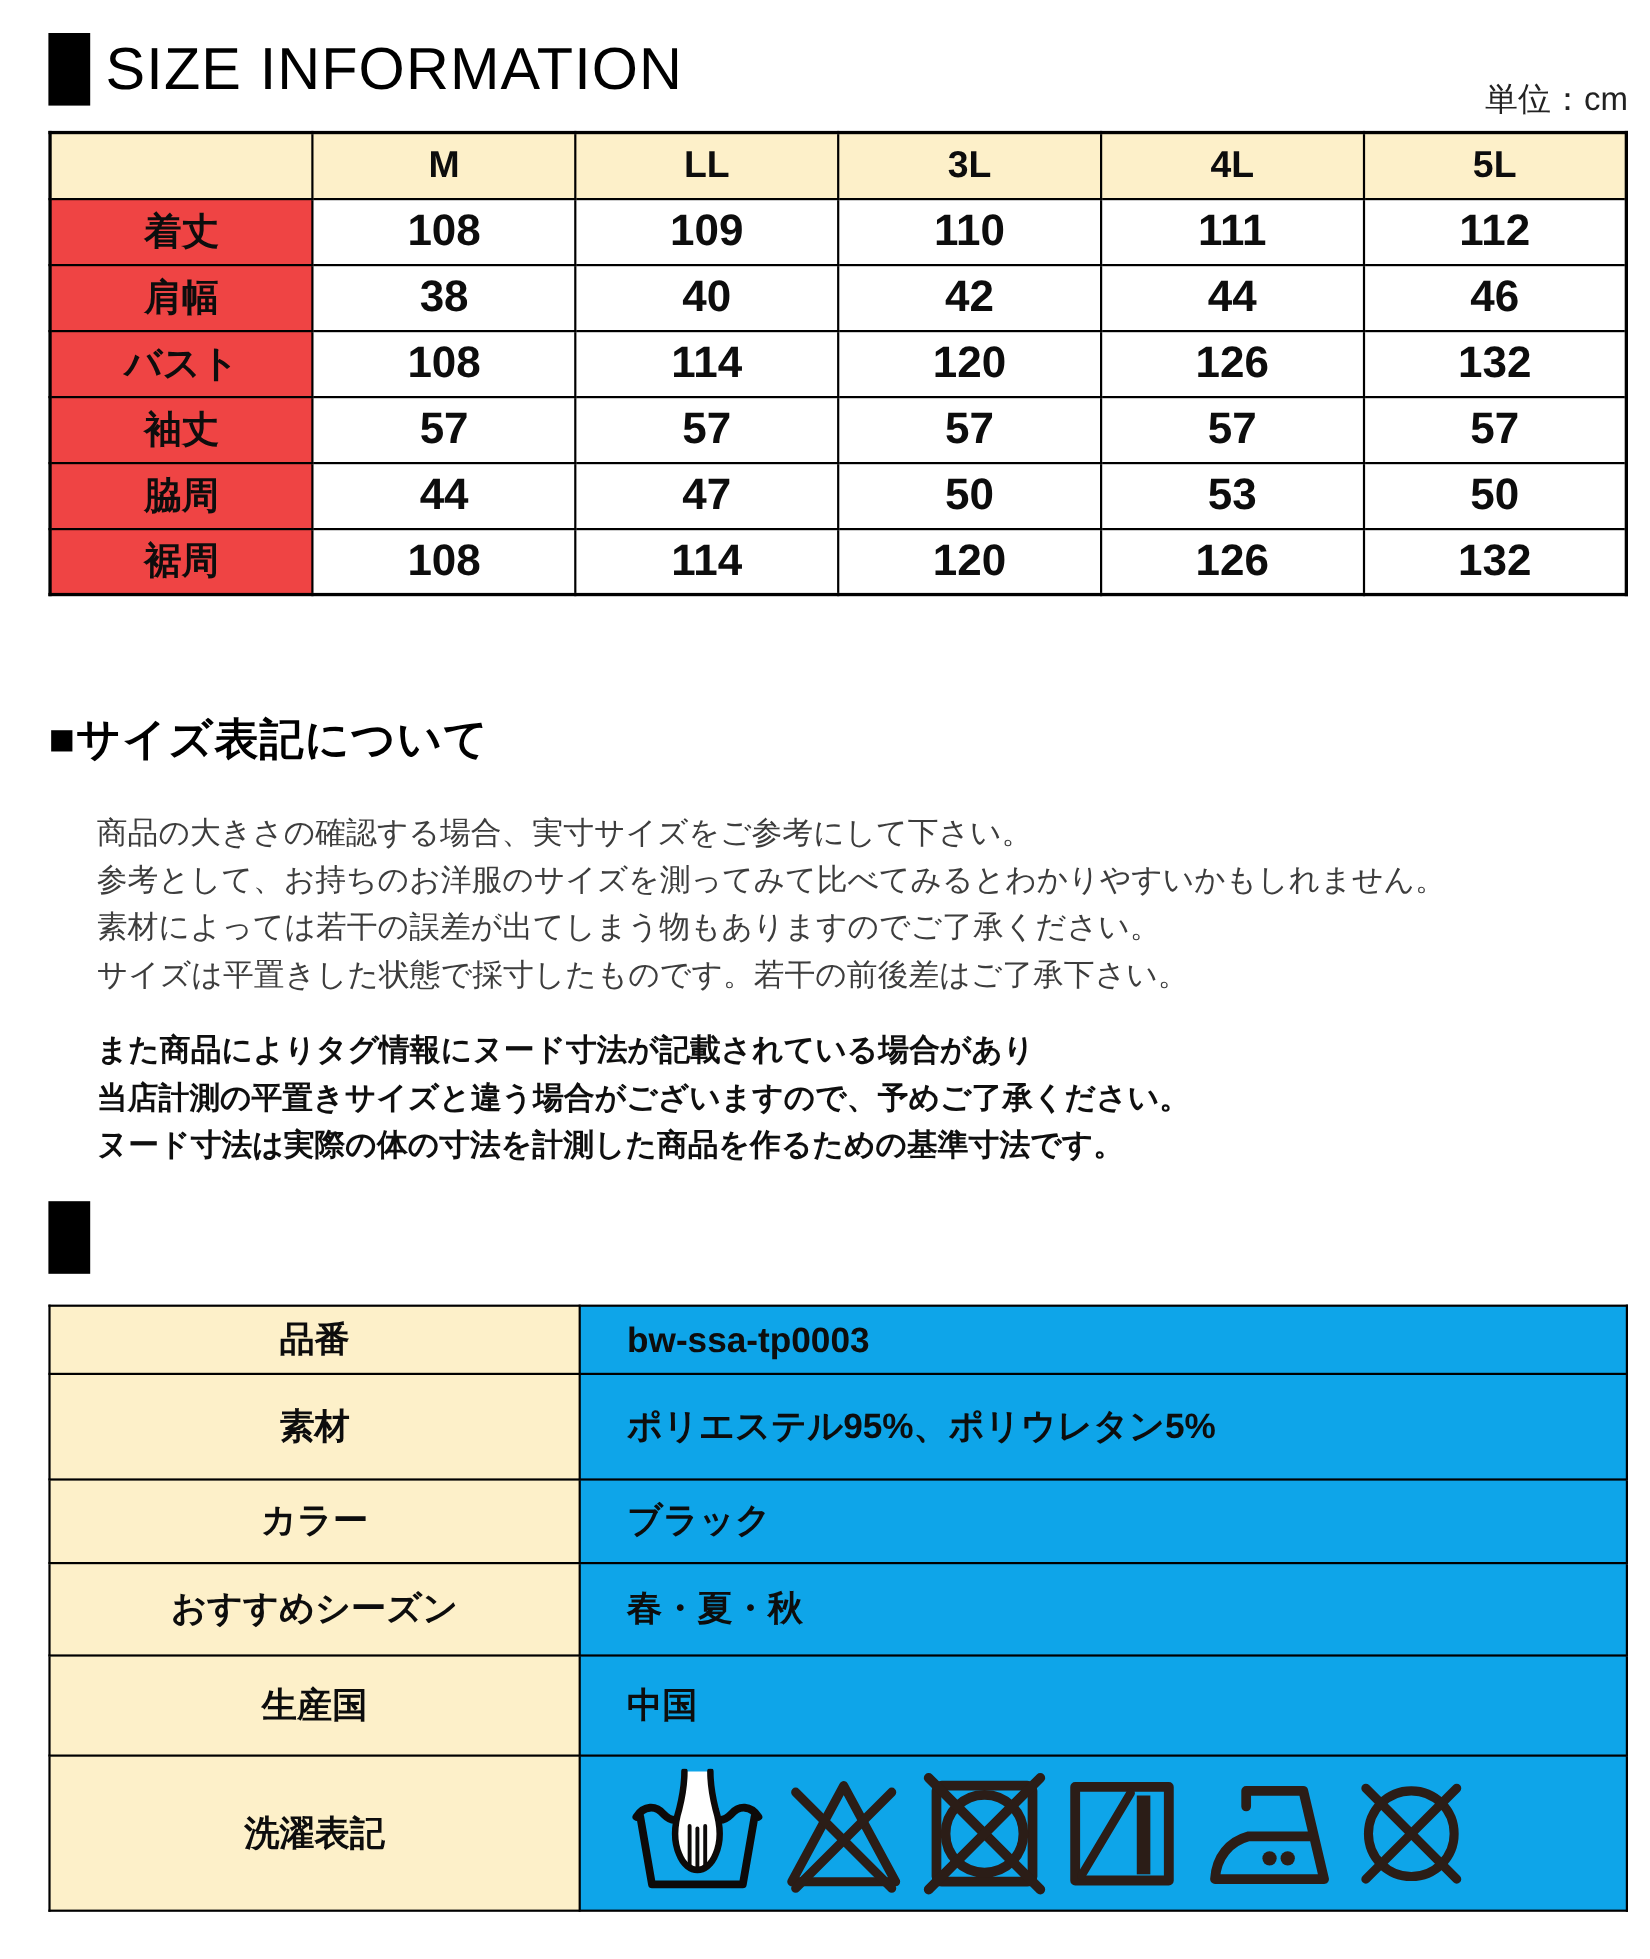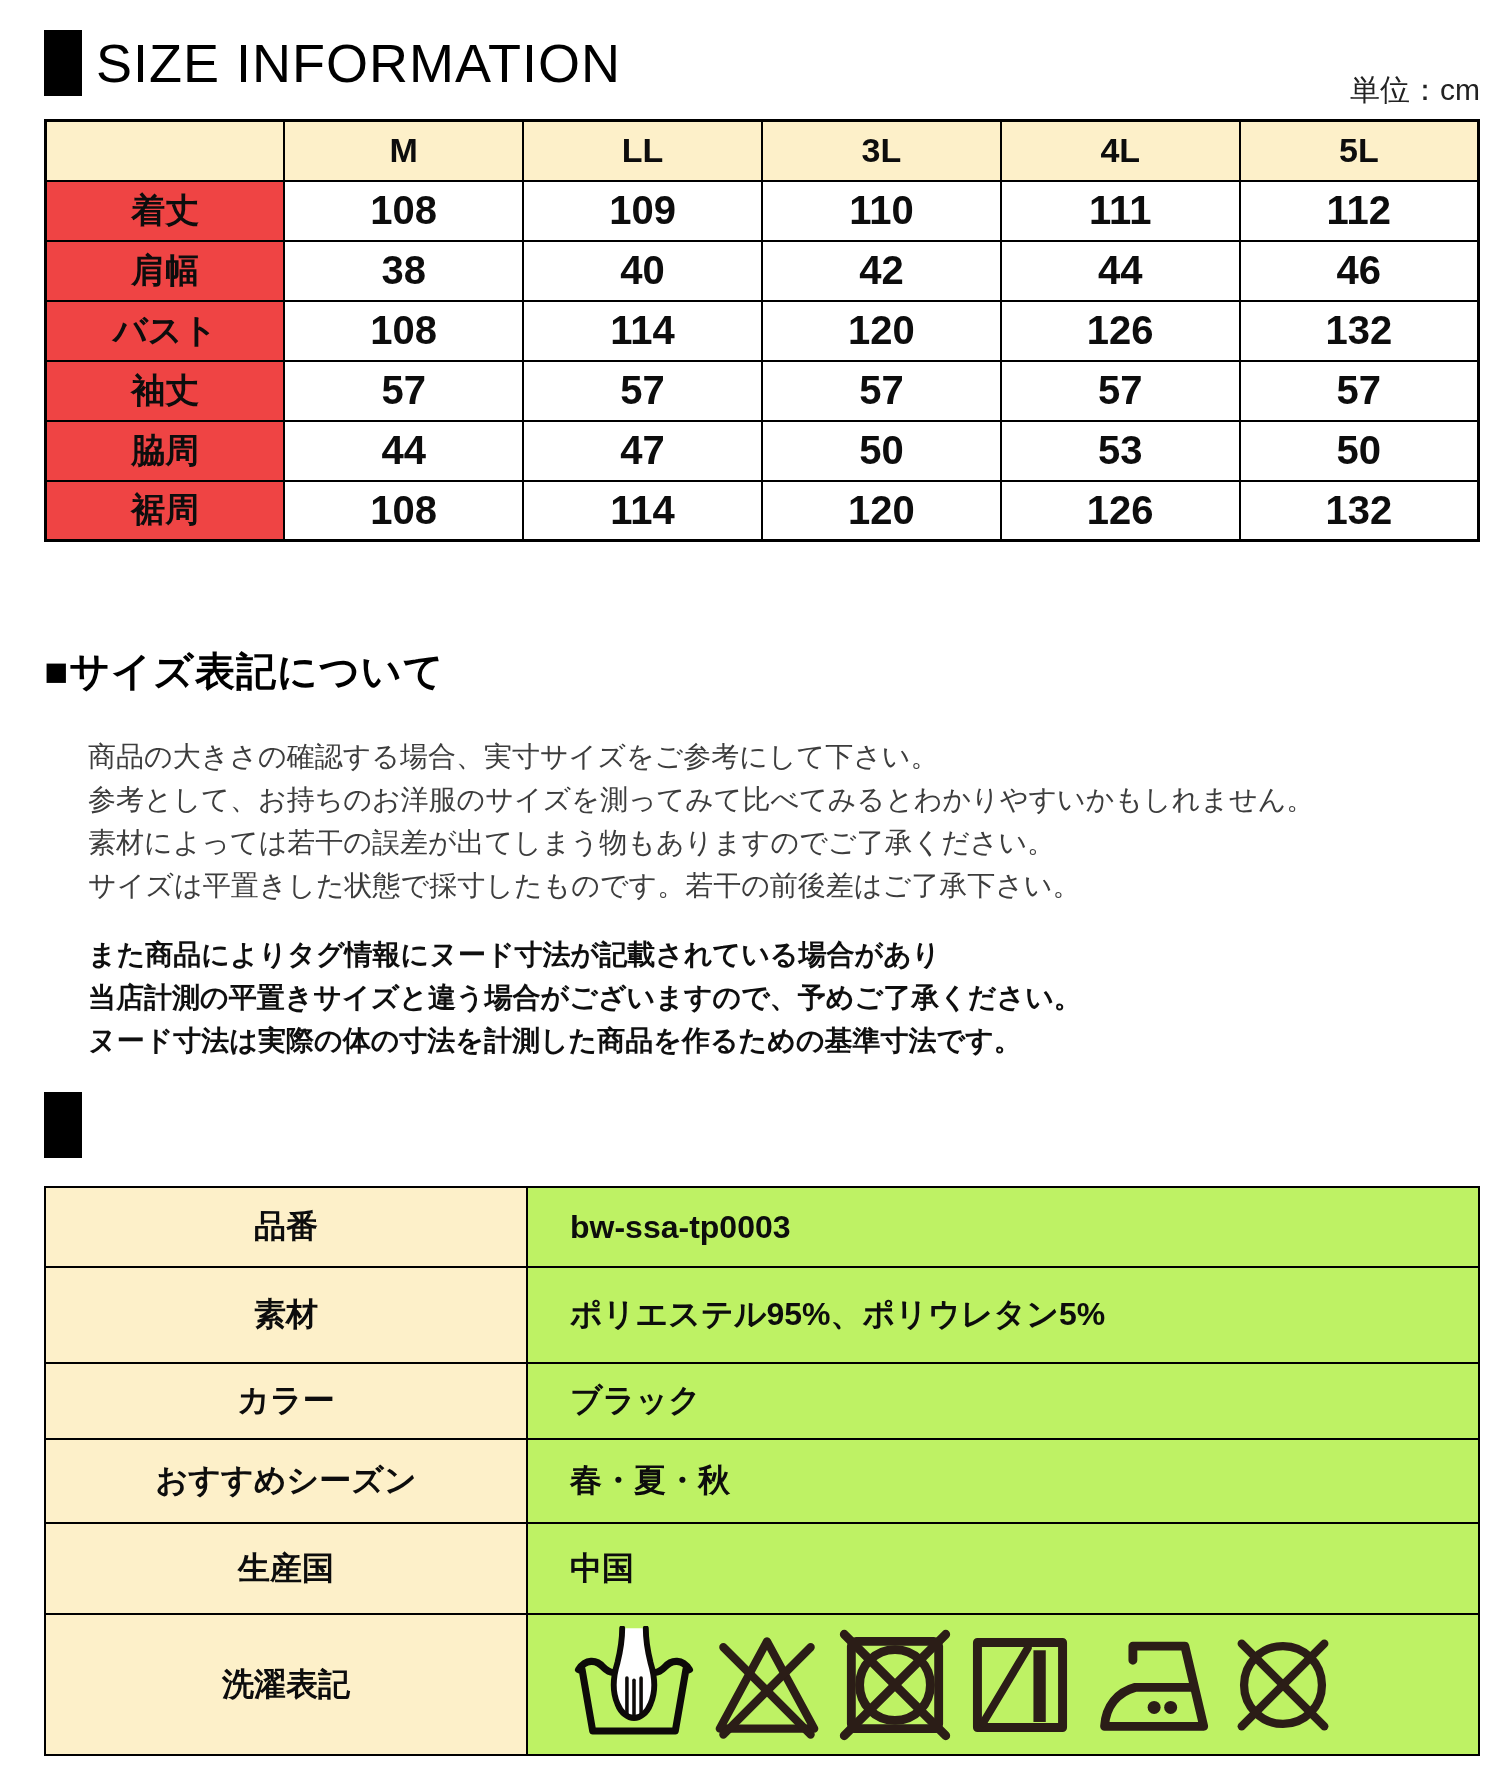--- a/index.html
+++ b/index.html
@@ -55,23 +55,23 @@
     width:100%; border-collapse:collapse; table-layout:fixed;
     border:2px solid #000; margin-top:28px;
   }
   table.detail-table th, table.detail-table td {
     border:2px solid #000; vertical-align:middle; color:#0d0d0d;
   }
   table.detail-table th {
     width:482px; background:#fdf0c9; font-size:32px; font-weight:bold; text-align:center;
   }
   table.detail-table td {
-    background:#bef264; font-size:32px; font-weight:bold; text-align:left; padding-left:42px;
-  }
-  tr.dr-hinban  th, tr.dr-hinban  td { height:80px; }
+    background:#0ea5e9; font-size:32px; font-weight:bold; text-align:left; padding-left:42px;
+  }
+  tr.dr-hinban  th, tr.dr-hinban  td { height:62px; }
   tr.dr-sozai   th, tr.dr-sozai   td { height:96px; }
   tr.dr-color   th, tr.dr-color   td { height:76px; }
   tr.dr-season  th, tr.dr-season  td { height:84px; }
   tr.dr-country th, tr.dr-country td { height:91px; }
   tr.dr-wash    th, tr.dr-wash    td { height:141px; }
   td.wash-cell { padding-left:20px; }
   .wash-icons { display:flex; align-items:center; gap:10px; }
   .wash-icons svg { display:block; }
 </style>
 </head>

